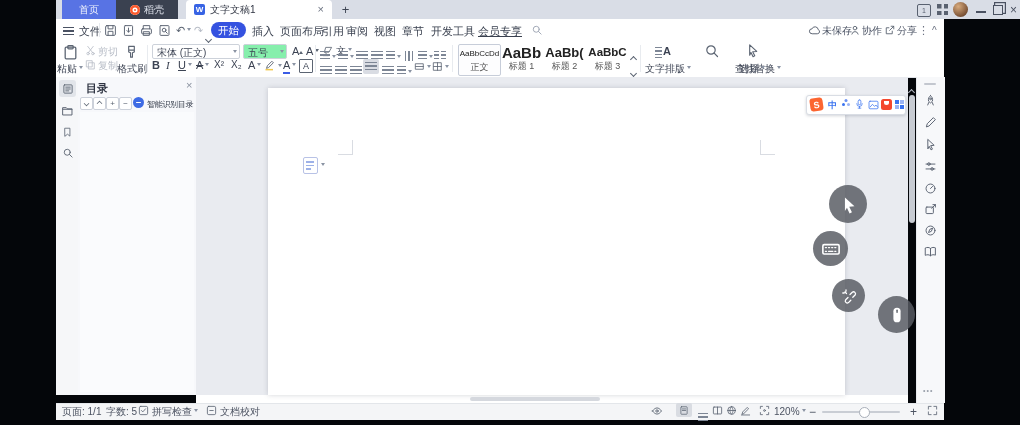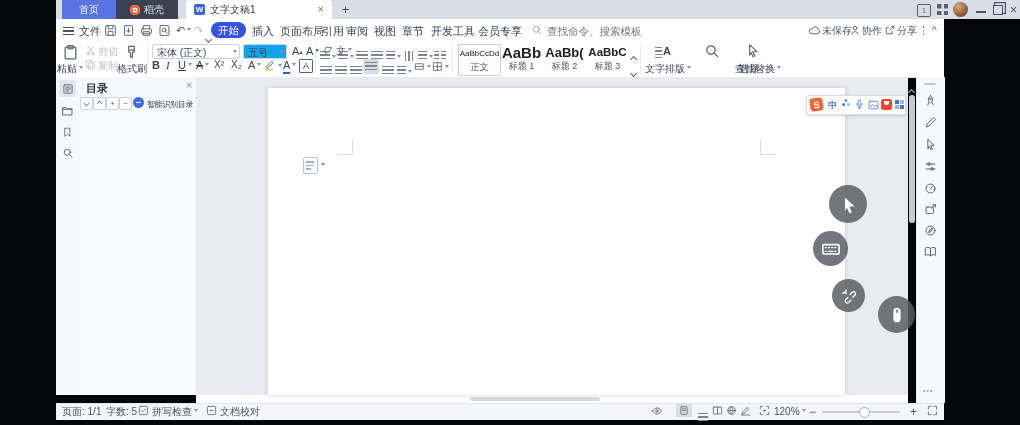--- a/index.html
+++ b/index.html
@@ -106,29 +106,28 @@
   <div class="a ic" style="left:211px;top:22px;width:35px;height:16px;background:#3552e0;border-radius:9px;">
     <span class="t" style="color:#fff;font-size:10.5px;">开始</span>
   </div>
   <div class="a t11" style="left:252px;top:26px;">插入</div>
   <div class="a t11" style="left:280px;top:26px;">页面布局</div>
   <div class="a t11" style="left:322px;top:26px;">引用</div>
   <div class="a t11" style="left:346px;top:26px;">审阅</div>
   <div class="a t11" style="left:374px;top:26px;">视图</div>
   <div class="a t11" style="left:402px;top:26px;">章节</div>
   <div class="a t11" style="left:431px;top:26px;">开发工具</div>
-  <div class="a t11" style="left:478px;top:26px;">会员专享</div>
+  <div class="a t11" style="left:478px;top:26px;text-decoration:underline;">会员专享</div>
 
   <div class="a" style="left:531px;top:24px;">
       <svg width="12" height="12" viewBox="0 0 16 16">
         <circle class="s" cx="7" cy="7" r="4" style="stroke:#9aa2b0"></circle>
         <path class="s" d="M10 10l3.5 3.5" style="stroke:#9aa2b0"></path>
       </svg>
     </div>
-  <input class="a" style="left: 545px; top: 22px; width: 115px; height: 16px; border: none; background: transparent; outline: none; font-size: 10.5px; color: rgb(154, 162, 176); font-family: inherit;" placeholder="查找命令、搜索模板">
 
   <div class="a" style="left:808px;top:24px;">
       <svg width="13" height="13" viewBox="0 0 16 16">
         <path class="s" d="M4.6 12a3 3 0 0 1 .3-6A4 4 0 0 1 12.6 7a2.6 2.6 0 0 1-.7 5z"></path>
       </svg>
     </div>
   <div class="a t" style="left:822px;top:26px;color:#4a5263;">未保存</div>
   <div class="a" style="left:849px;top:24px;">
       <svg width="12" height="12" viewBox="0 0 16 16">
         <circle class="s" cx="8" cy="5.5" r="2.4"></circle>
@@ -173,21 +172,21 @@
         <path class="s" d="M5 2.5h6v4H5zM5 6.5h6v2l-2 .8V14H7V9.3l-2-.8z"></path>
       </svg>
     </div>
   <div class="a t" style="left:117px;top:64px;">格式刷</div>
   <div class="a vdiv" style="left:147px;top:45px;height:27px;"></div>
 
   <div class="a" style="left:152px;top:44px;width:86px;height:13px;border:1px solid #cdd2da;border-radius:2px;background:#fff;">
     <span class="t" style="position:absolute;left:4px;top:2.5px;">宋体 (正文)</span>
     <span class="dd" style="position:absolute;right:2px;top:5px;"></span>
   </div>
-  <div class="a" style="left:243px;top:44px;width:42px;height:13px;border:1px solid #cdd2da;border-radius:2px;background:#0ea5e9;">
+  <div class="a" style="left:243px;top:44px;width:42px;height:13px;border:1px solid #cdd2da;border-radius:2px;background:#86efac;">
     <span class="t" style="position:absolute;left:4px;top:2.5px;">五号</span>
     <span class="dd" style="position:absolute;right:2px;top:5px;"></span>
   </div>
   <div class="a t" style="left:292px;top:46px;font-size:11px;"><span>A</span><span class="ddu" style="border-bottom-color:#5b6472;"></span></div>
   <div class="a t" style="left:306px;top:46px;font-size:11px;"><span>A</span><span class="dd" style="border-top-color:#5b6472;"></span></div>
   <div class="a" style="left:322px;top:46px;">
       <svg width="11" height="11" viewBox="0 0 16 16">
         <path class="s" d="M6 2h8l-4 7H4zM4 9l5 5M2 14h7"></path>
       </svg>
     </div>

